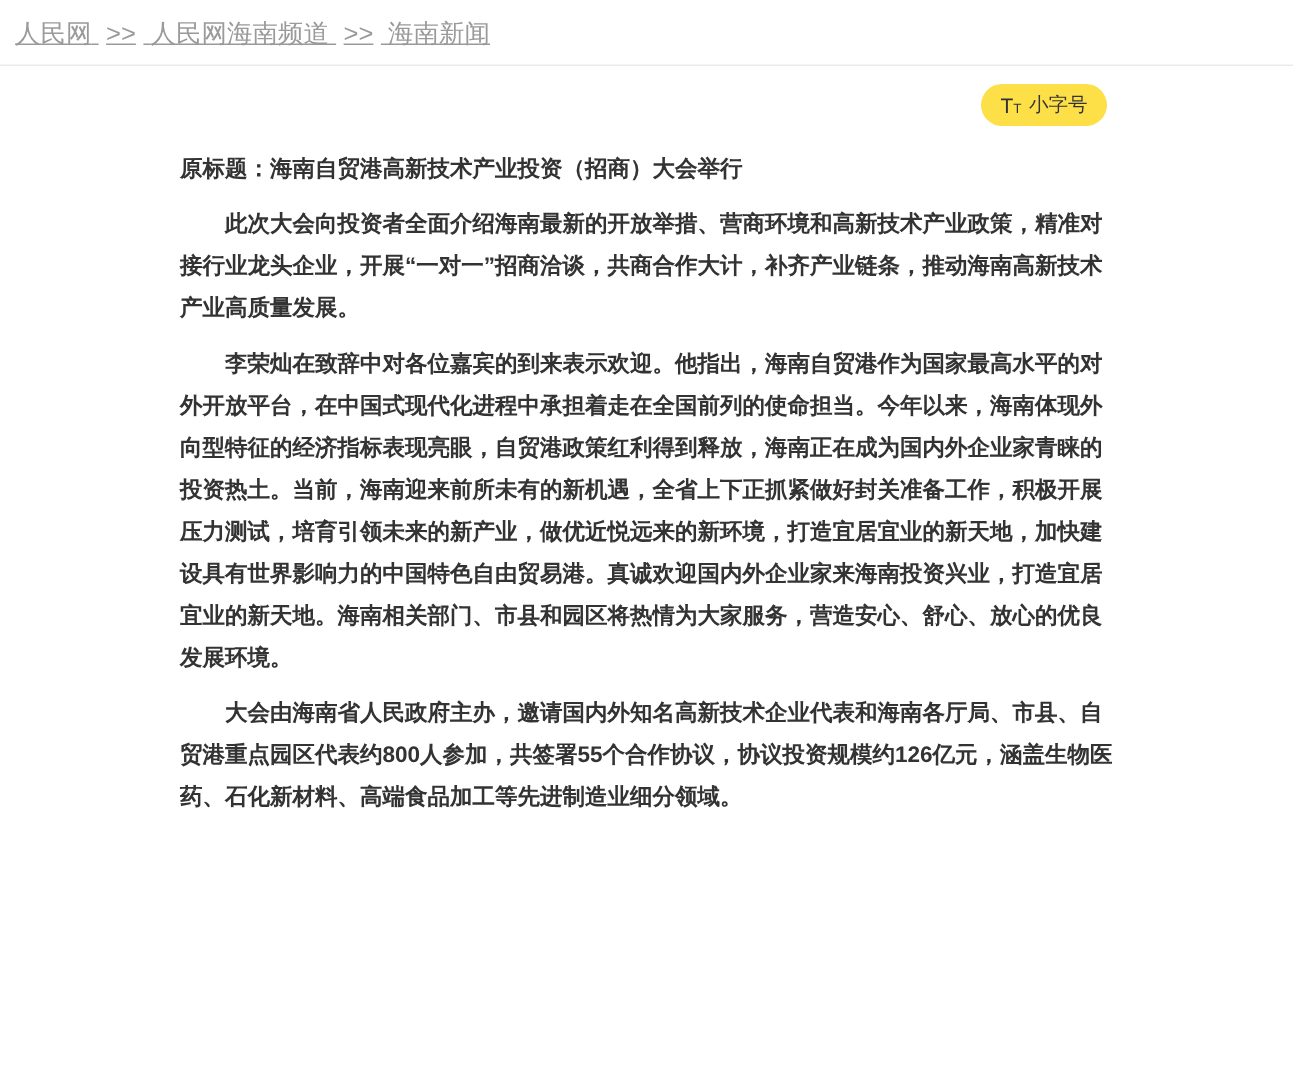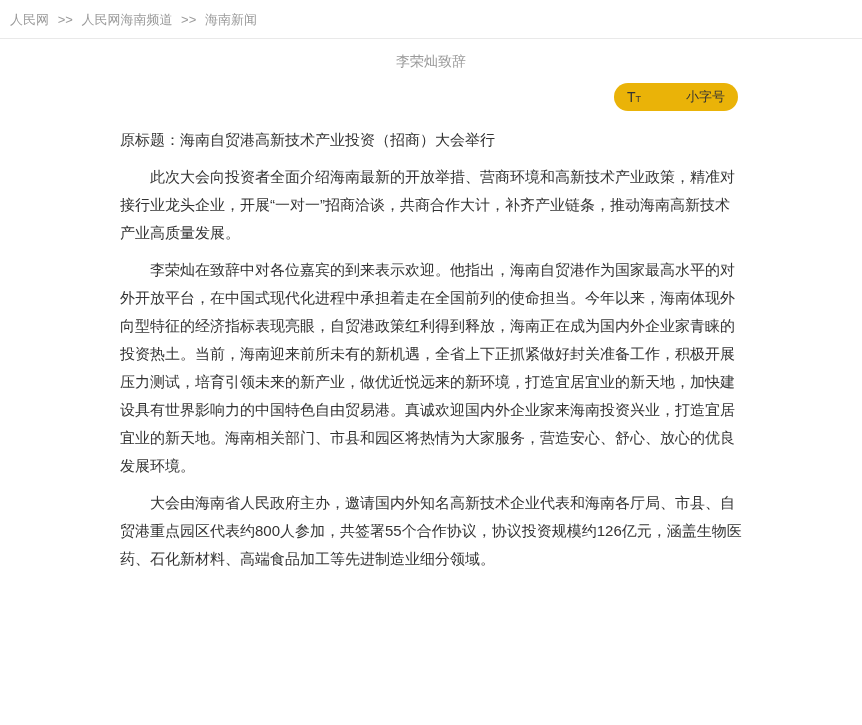--- a/index.html
+++ b/index.html
@@ -6,22 +6,23 @@
   html, body { background: #ffffff; }
   body {
     width: 862px;
     height: 725px;
     overflow: hidden;
     font-family: "Liberation Sans", "DejaVu Sans", sans-serif;
   }
   
   .breadcrumb {
     padding: 11px 10px 9px 10px;
-    font-size: 13px;
+    font-size: 17px;
     color: #9a9a9a;
+    text-decoration: underline;
   }
   .breadcrumb a {
     color: #9a9a9a;
     text-decoration: none;
     cursor: pointer;
   }
   .breadcrumb .sep {
     margin: 0 5px;
     color: #9a9a9a;
   }
@@ -66,65 +67,63 @@
     cursor: pointer;
   }
   .toolbar {
     margin-top: 12px;
     text-align: right;
     padding-right: 4px;
   }
   .font-size-pill {
     display: inline-flex;
     align-items: center;
-    background: #eab308;
+    background: #fde047;
     border: none;
     border-radius: 14px;
     padding: 5px 13px;
     font-size: 13px;
     color: #333333;
     cursor: pointer;
     font-family: inherit;
-    gap: 40px;
   }
   .font-size-pill .t-icon {
     margin-right: 5px;
     font-weight: 400;
     line-height: 1;
   }
   .font-size-pill .t-icon .t-big { font-size: 14px; }
   .font-size-pill .t-icon .t-small { font-size: 9px; }
   
   .article-body {
     margin-top: 15px;
     font-size: 15px;
     line-height: 28px;
     color: #333333;
   }
-  .article-body p { margin-bottom: 9px; }
+  .article-body p { margin-bottom: 9px; font-weight: bold; }
   .article-body p.indent { text-indent: 2em; }
   .original-title { text-indent: 0; }
 </style>
 </head>
 <body>
 
 <div class="breadcrumb">
   <a>人民网</a>
   <span class="sep">&gt;&gt;</span>
   <a>人民网海南频道</a>
   <span class="sep">&gt;&gt;</span>
   <a>海南新闻</a>
 </div>
 
 <hr class="top-divider">
 
 <div class="content">
 
 
-  <div class="article-subtitle">李荣灿致辞</div>
 
 
   <div class="toolbar">
     <button class="font-size-pill">
       <span class="t-icon"><span class="t-big">T</span><span class="t-small">T</span></span>
       <span>小字号</span>
     </button>
   </div>
 
   <div class="article-body">

